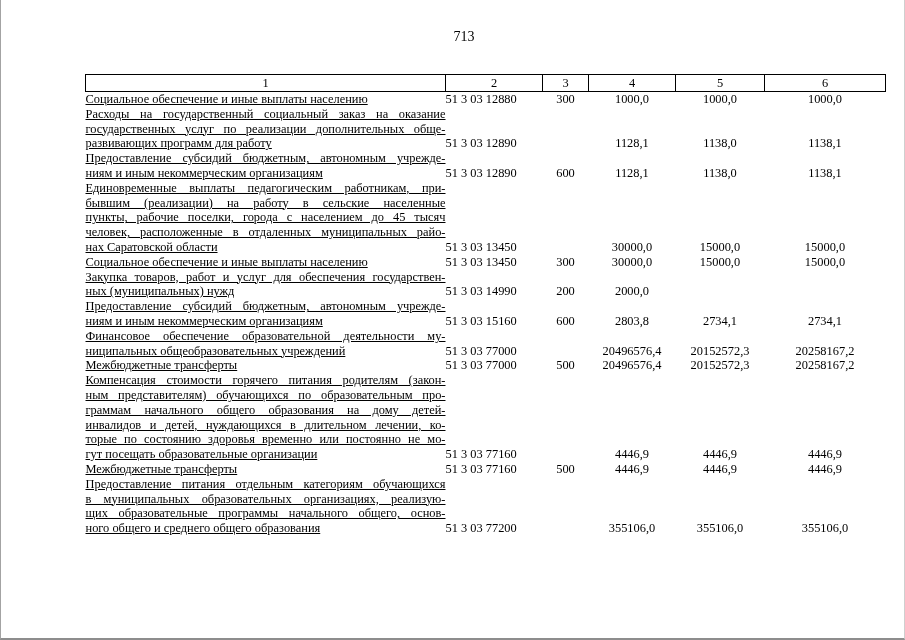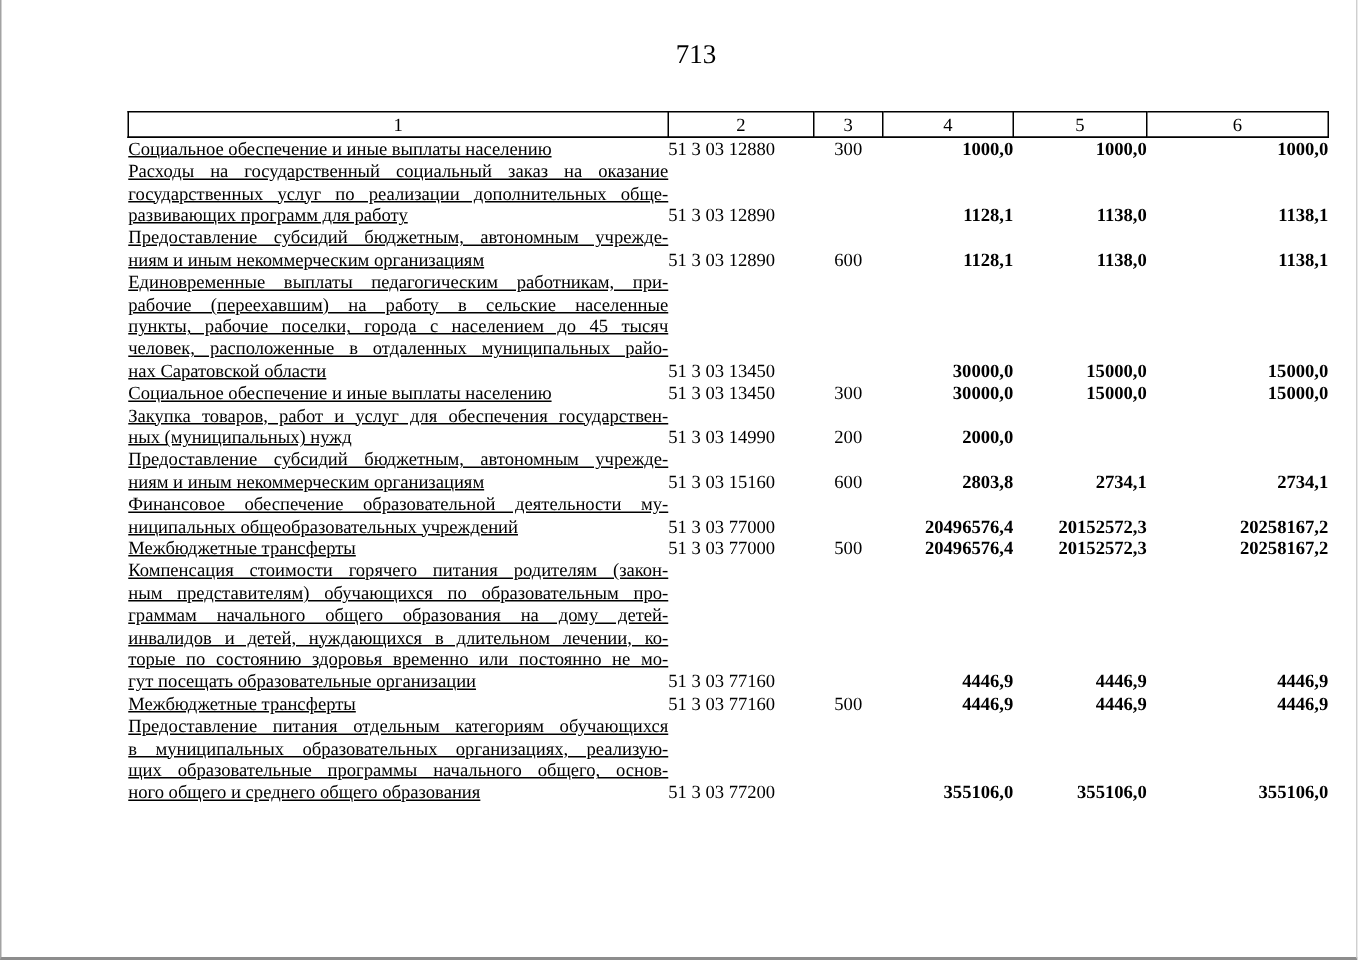--- a/index.html
+++ b/index.html
@@ -15,21 +15,21 @@
     border-right: 1px solid #cfcfcf;
     border-bottom: 2px solid #8d8d8d;
     overflow: hidden;
   }
 
   .page-number {
     position: absolute;
     top: 29px;
     left: 463px;
     transform: translateX(-50%);
-    font-size: 18px;
+    font-size: 14px;
     line-height: 15px;
   }
 
   table.budget {
     position: absolute;
     left: 84px;
     top: 74px;
     width: 800px;
     border-collapse: collapse;
     table-layout: fixed;
@@ -67,24 +67,23 @@
 
   td.code {
     padding-left: 11px;
     text-align: left;
     white-space: nowrap;
   }
   td.group {
     text-align: center;
   }
   td.amount {
-    text-align: right;
+    text-align: center;
     padding-right: 10px;
     white-space: nowrap;
-    font-weight: bold;
   }
 </style>
 </head>
 <body>
 
 <div class="page">
 
   <div class="page-number">713</div>
 
   <table class="budget">
@@ -136,21 +135,21 @@
           </td>
           <td class="code">51 3 03 12890</td>
           <td class="group">600</td>
           <td class="amount">1128,1</td>
           <td class="amount">1138,0</td>
           <td class="amount">1138,1</td>
         </tr>
         <tr>
           <td class="desc">
             <div class="jline">Единовременные выплаты педагогическим работникам, при-</div>
-            <div class="jline">рабочие (переехавшим) на работу в сельские населенные</div>
+            <div class="jline">бывшим (реализации) на работу в сельские населенные</div>
             <div class="jline">пункты, рабочие поселки, города с населением до 45 тысяч</div>
             <div class="jline">человек, расположенные в отдаленных муниципальных райо-</div>
             <div class="jline last">нах Саратовской области</div>
           </td>
           <td class="code">51 3 03 13450</td>
           <td class="group"></td>
           <td class="amount">30000,0</td>
           <td class="amount">15000,0</td>
           <td class="amount">15000,0</td>
         </tr>

